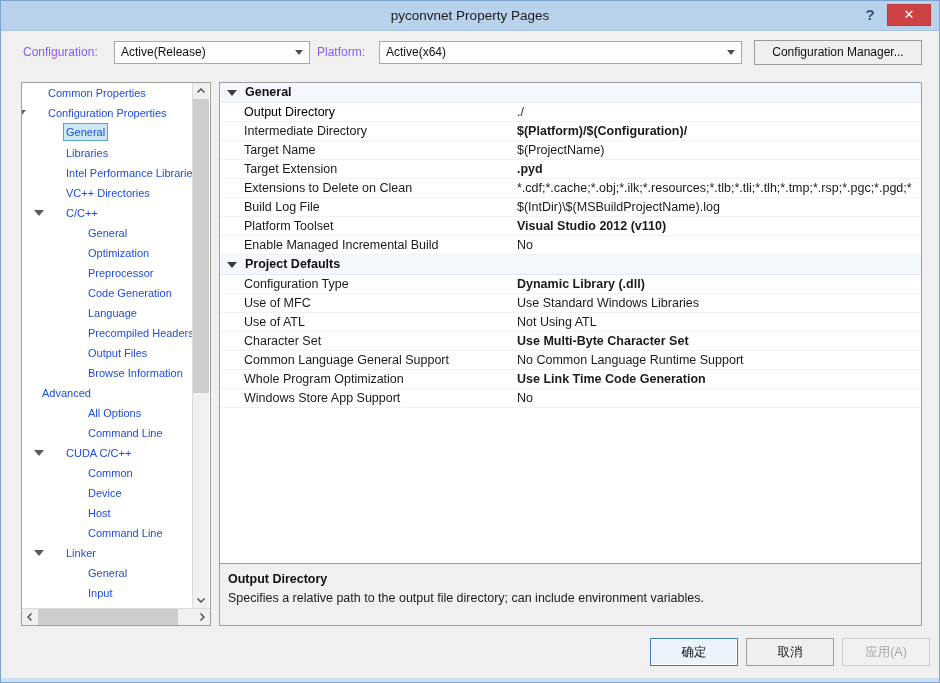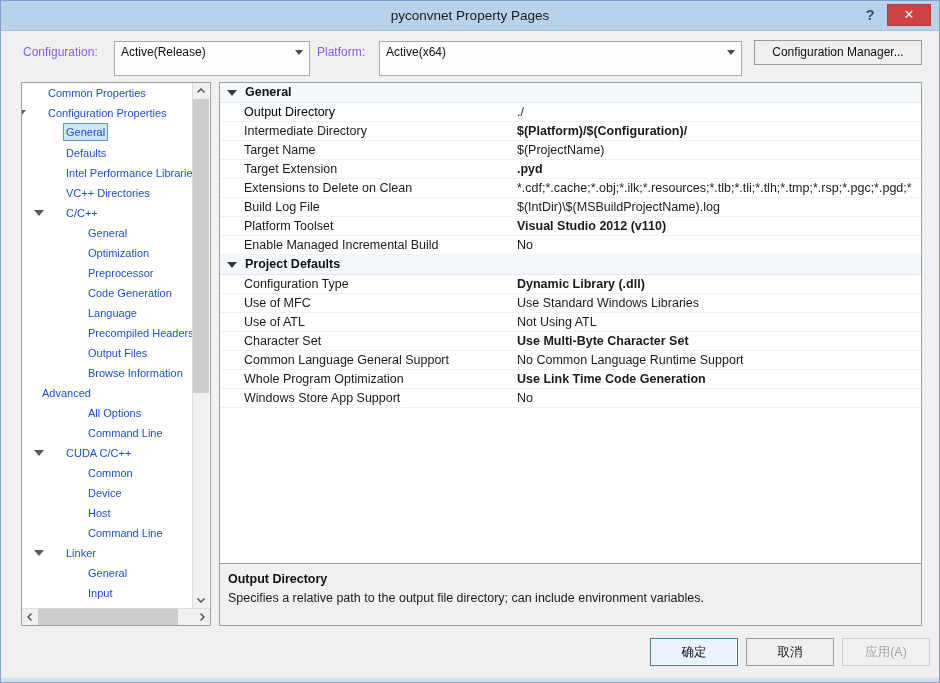--- a/index.html
+++ b/index.html
@@ -92,21 +92,21 @@
     top: 13px;
     font-size: 12px;
     color: #8b5cf6;
   }
   #lbl-configuration { left: 22px; }
   #lbl-platform { left: 316px; }
 
   .combo {
     position: absolute;
     top: 9px;
-    height: 35px;
+    height: 23px;
     background: #fdfdfd;
     border: 1px solid #aaaaaa;
     box-sizing: border-box;
     cursor: default;
     text-decoration: underline;
   }
   .combo .combo-val {
     position: absolute;
     left: 6px;
     top: 3px;
@@ -446,21 +446,21 @@
     </div>
 
     <div id="btn-config-manager">Configuration Manager...</div>
   </div>
 
   <div id="tree-panel">
     <div id="tree-scroll">
         <div class="tree-item"><span class="exp collapsed" style="left: -6px;"></span><span class="t-label" style="margin-left: 6px;">Common Properties</span></div>
         <div class="tree-item"><span class="exp expanded" style="left: -6px;"></span><span class="t-label" style="margin-left: 6px;">Configuration Properties</span></div>
         <div class="tree-item selected"><span class="t-label" style="margin-left: 24px;">General</span></div>
-        <div class="tree-item"><span class="t-label" style="margin-left: 24px;">Defaults</span></div>
+        <div class="tree-item"><span class="t-label" style="margin-left: 24px;">Libraries</span></div>
         <div class="tree-item"><span class="t-label" style="margin-left: 24px;">Intel Performance Libraries</span></div>
         <div class="tree-item"><span class="t-label" style="margin-left: 24px;">VC++ Directories</span></div>
         <div class="tree-item"><span class="exp expanded" style="left: 12px;"></span><span class="t-label" style="margin-left: 24px;">C/C++</span></div>
         <div class="tree-item"><span class="t-label" style="margin-left: 46px;">General</span></div>
         <div class="tree-item"><span class="t-label" style="margin-left: 46px;">Optimization</span></div>
         <div class="tree-item"><span class="t-label" style="margin-left: 46px;">Preprocessor</span></div>
         <div class="tree-item"><span class="t-label" style="margin-left: 46px;">Code Generation</span></div>
         <div class="tree-item"><span class="t-label" style="margin-left: 46px;">Language</span></div>
         <div class="tree-item"><span class="t-label" style="margin-left: 46px;">Precompiled Headers</span></div>
         <div class="tree-item"><span class="t-label" style="margin-left: 46px;">Output Files</span></div>

